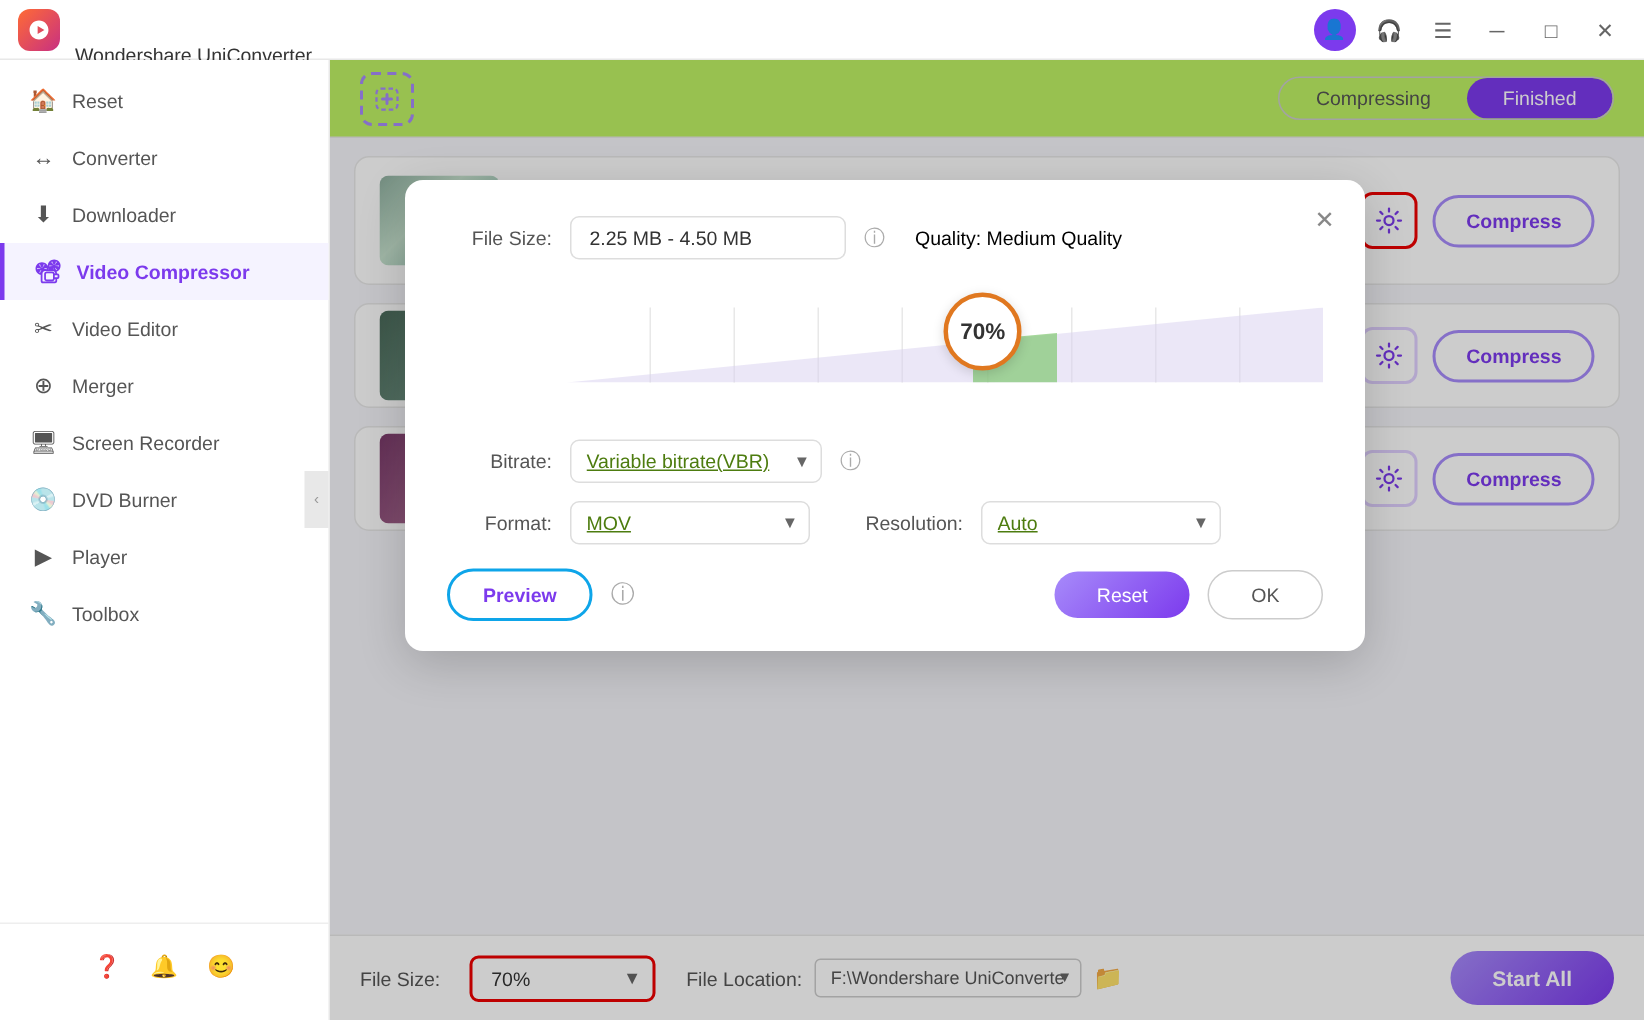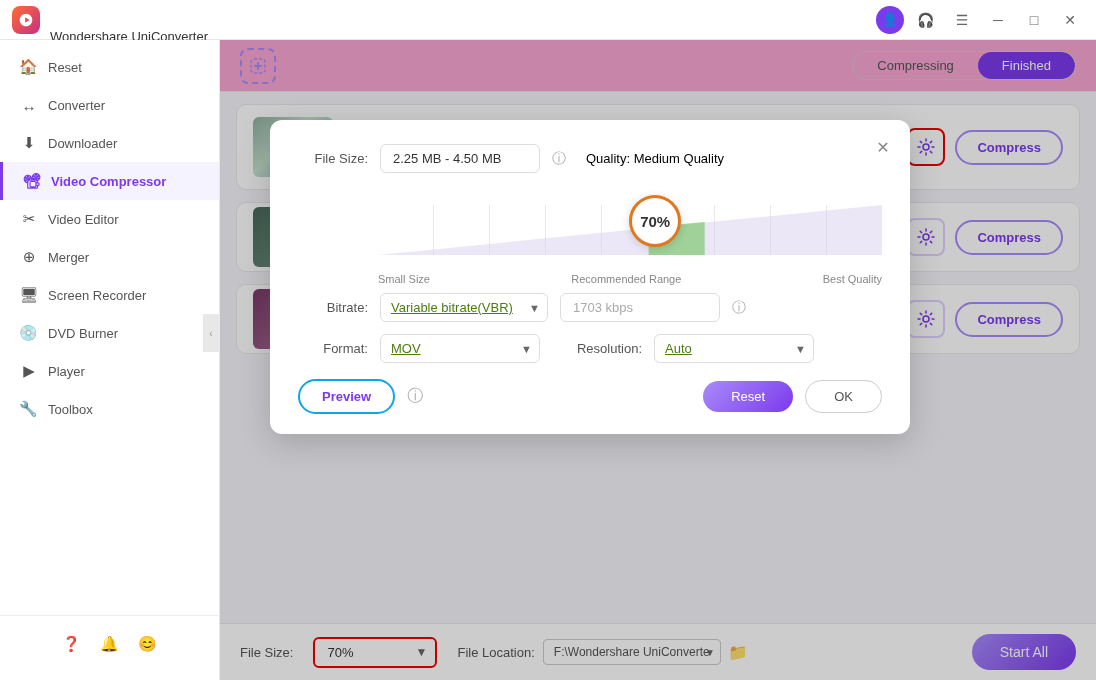--- a/index.html
+++ b/index.html
@@ -56,21 +56,21 @@
     }
     .sidebar-item .icon { width: 18px; height: 18px; display: flex; align-items: center; justify-content: center; font-size: 15px; }
     .sidebar-bottom { margin-top: auto; padding: 12px 0; border-top: 1px solid #eee; display: flex; gap: 6px; justify-content: center; }
     .sidebar-bottom-btn { width: 32px; height: 32px; border-radius: 50%; display: flex; align-items: center; justify-content: center; cursor: pointer; color: #666; font-size: 15px; border: none; background: transparent; }
 
     
     .content { flex: 1; background: #f5f5fa; position: relative; display: flex; flex-direction: column; }
 
     
     .topbar {
-      background: #f9a8d4;
+      background: #bef264;
       height: 52px;
       display: flex;
       align-items: center;
       padding: 0 20px;
       border-bottom: 1px solid #e8e8e8;
       gap: 16px;
     }
     .add-btn {
       width: 36px; height: 36px;
       border: 2px dashed #a78bfa;
@@ -188,21 +188,21 @@
     }
     .folder-icon { font-size: 16px; color: #888; cursor: pointer; }
     .start-all-btn {
       margin-left: auto;
       padding: 10px 28px;
       background: linear-gradient(135deg, #a78bfa, #7c3aed);
       border: none;
       border-radius: 24px;
       color: #fff;
       font-size: 14px;
-      font-weight: 400;
+      font-weight: 700;
       cursor: pointer;
     }
 
     
     .modal-overlay {
       position: absolute;
       top: 0; left: 0; right: 0; bottom: 0;
       background: rgba(0,0,0,0.2);
       display: flex;
       align-items: flex-start;
@@ -223,21 +223,21 @@
       position: absolute; top: 14px; right: 14px;
       width: 26px; height: 26px; border-radius: 50%;
       border: none; background: transparent; cursor: pointer;
       display: flex; align-items: center; justify-content: center;
       font-size: 16px; color: #888;
     }
     .modal-row { display: flex; align-items: center; gap: 12px; margin-bottom: 12px; }
     .modal-label { font-size: 13px; color: #555; min-width: 70px; text-align: right; }
     .modal-input {
       border: 1px solid #ddd; border-radius: 6px; padding: 6px 12px;
-      font-size: 13px; color: #333; width: 160px;
+      font-size: 13px; color: #333; width: 184px;
     }
     .quality-label { font-size: 13px; color: #000000; margin-left: 8px; }
     .help-icon { font-size: 14px; color: #aaa; cursor: pointer; }
 
     
     .chart-area {
       position: relative;
       height: 100px;
       margin: 8px 0 4px;
       background: transparent;
@@ -499,37 +499,31 @@
           <svg style="position:absolute; bottom:30px; left:0; right:0; width:100%; height:50px;" viewBox="0 0 540 50" preserveAspectRatio="none">
             <polygon points="0,50 540,0 540,50" fill="#d8d0f0" opacity="0.5"></polygon>
 
             <polygon points="290,22 350,17 350,50 290,50" fill="#80c870" opacity="0.7"></polygon>
           </svg>
 
           <div class="thumb-circle" style="left: calc(55% - 26px);">
             <span>70%</span>
           </div>
 
-          <div style="position:absolute; bottom:0; left:0; right:0; display:flex; justify-content:space-between; font-size:11px; color:#888;">
-            <span>Small Size</span>
-            <span>Recommended Range</span>
-            <span>Best Quality</span>
-          </div>
         </div>
 
         <div class="modal-row" style="margin-top:8px;">
           <span class="modal-label">Bitrate:</span>
           <div class="modal-select-wrap">
             <select class="modal-select">
               <option>Variable bitrate(VBR)</option>
               <option>Constant bitrate(CBR)</option>
             </select>
             <span class="modal-select-arrow">▼</span>
           </div>
-          <input class="modal-input" type="text" value="1703 kbps" style="color: rgb(170, 170, 170);">
           <span class="help-icon">ⓘ</span>
         </div>
 
         <div class="modal-row">
           <span class="modal-label">Format:</span>
           <div class="modal-select-wrap">
             <select class="modal-select">
               <option>MOV</option>
               <option>MP4</option>
               <option>AVI</option>

